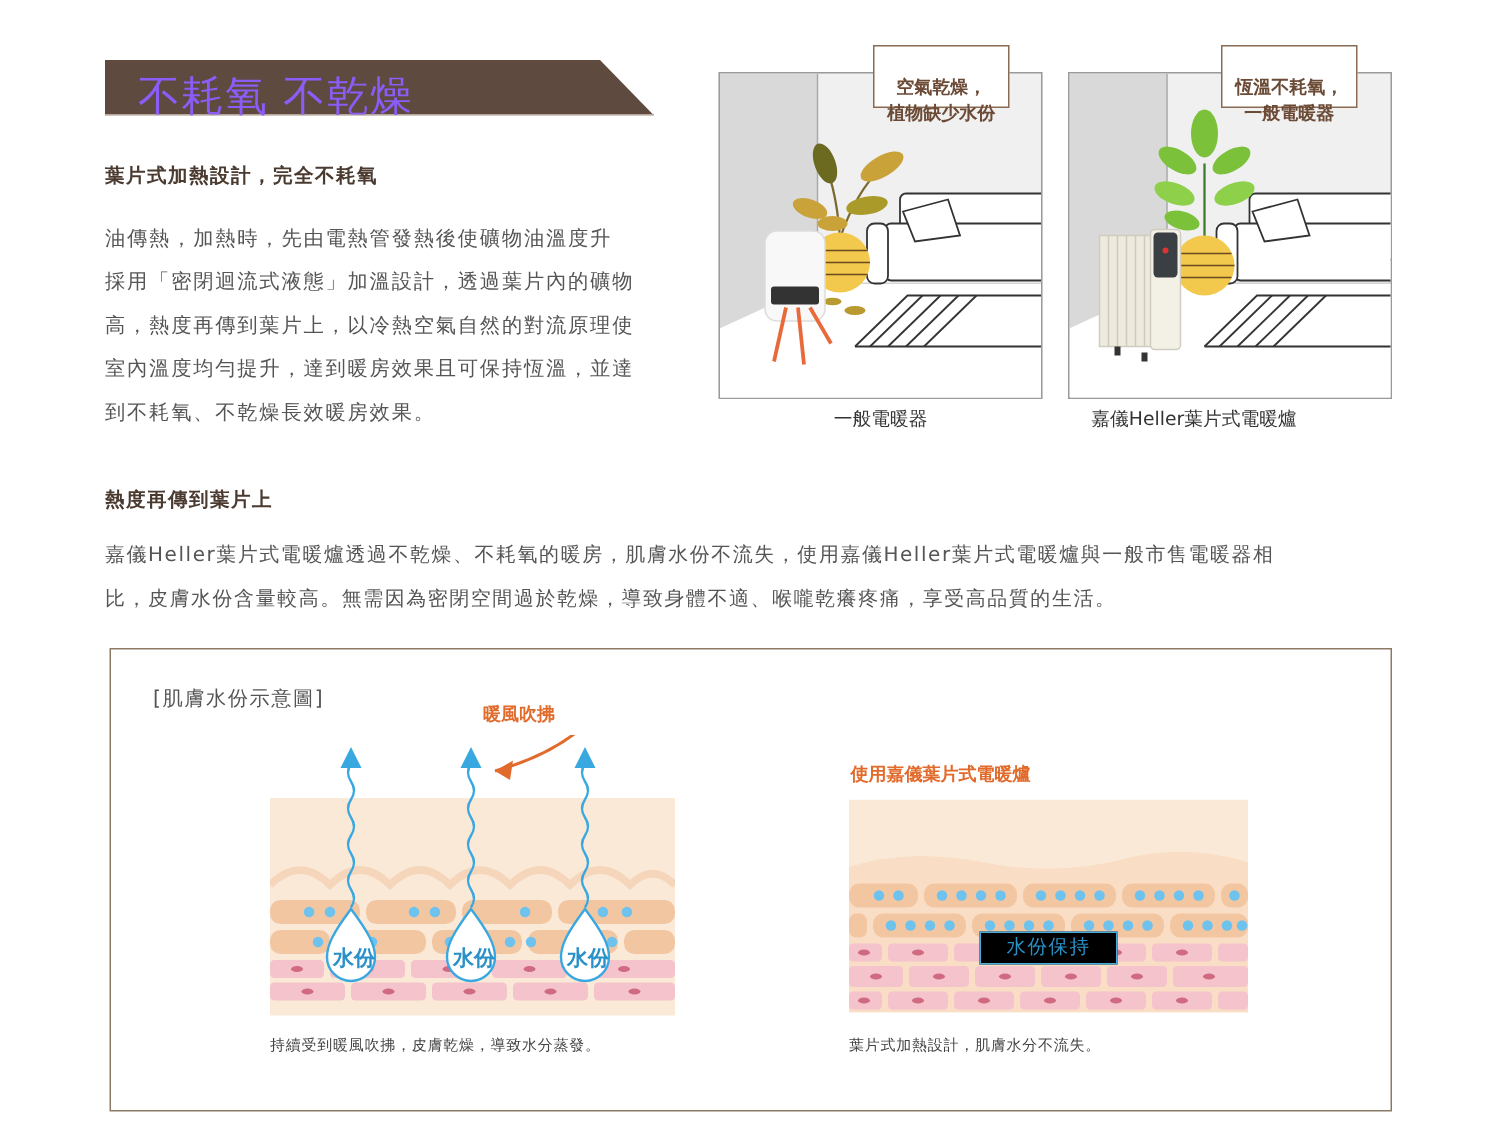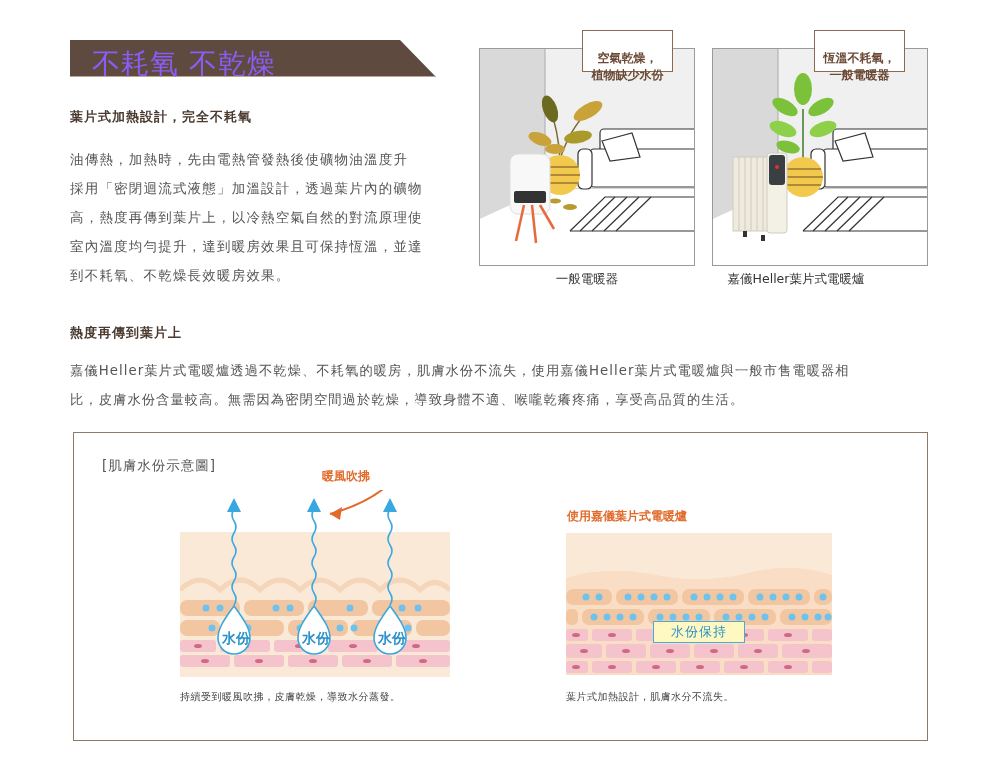--- a/index.html
+++ b/index.html
@@ -19,21 +19,21 @@
   .room-floor { position: absolute; left: 0; right: 0; bottom: 0; height: 92px; background: #fff; }
   .room-caption { position: absolute; top: 271px; font-size: 12.5px; color: #333; text-align: center; width: 216px; }
   .bubble { position: absolute; top: 30px; width: 91px; height: 42px; background: #fff; border: 1.5px solid #8a6a52; font-size: 12px; line-height: 17px; color: #6b4a36; text-align: center; padding-top: 19px; font-weight: bold; }
 
   
   .diagram { position: absolute; left: 73px; top: 432px; width: 855px; height: 309px; border: 1.5px solid #8c7a66; }
   .diag-title { position: absolute; left: 102px; top: 457px; font-size: 13.5px; color: #555; letter-spacing: 1px; }
   .wind-label { position: absolute; left: 322px; top: 468px; font-size: 12px; color: #e26b2c; font-weight: bold; }
   .right-label { position: absolute; left: 567px; top: 508px; font-size: 12px; color: #e26b2c; font-weight: bold; }
   .drop-label { position: absolute; font-size: 14px; color: #2a90c8; font-weight: bold; }
-  .keep-box { position: absolute; left: 653px; top: 621px; width: 92px; height: 22px; border: 1.5px solid #4aaad8; background: #fef9c3; font-size: 13px; color: #2a90c8; text-align: center; line-height: 19px; letter-spacing: 1px; }
+  .keep-box { position: absolute; left: 653px; top: 621px; width: 92px; height: 22px; border: 1.5px solid #4aaad8; background: #000000; font-size: 13px; color: #2a90c8; text-align: center; line-height: 19px; letter-spacing: 1px; }
   .caption { position: absolute; top: 690px; font-size: 10px; color: #444; letter-spacing: 0.5px; }
 </style>
 </head>
 <body>
 
 <div class="banner">
   <svg width="366" height="37" viewBox="0 0 366 37">
     <polygon points="0,0 330,0 366,37 0,37" fill="#5e4a3e"></polygon>
     <line x1="0" y1="36.5" x2="366" y2="36.5" stroke="#b8a898" stroke-width="1"></line>
   </svg>

